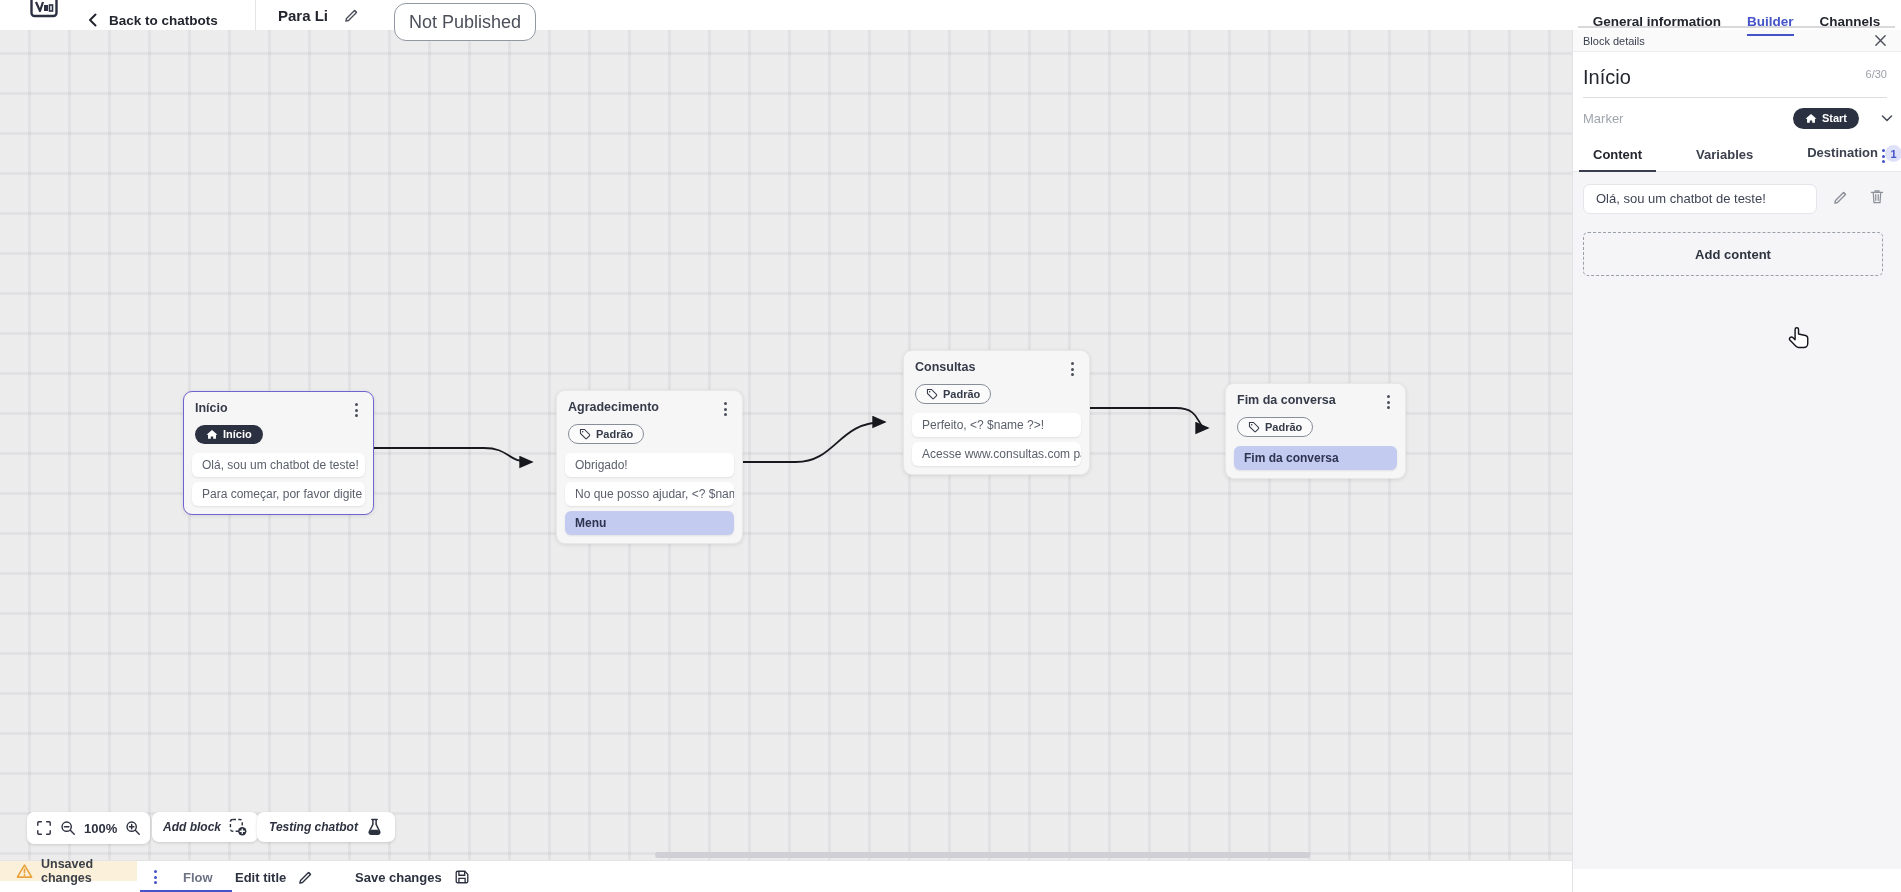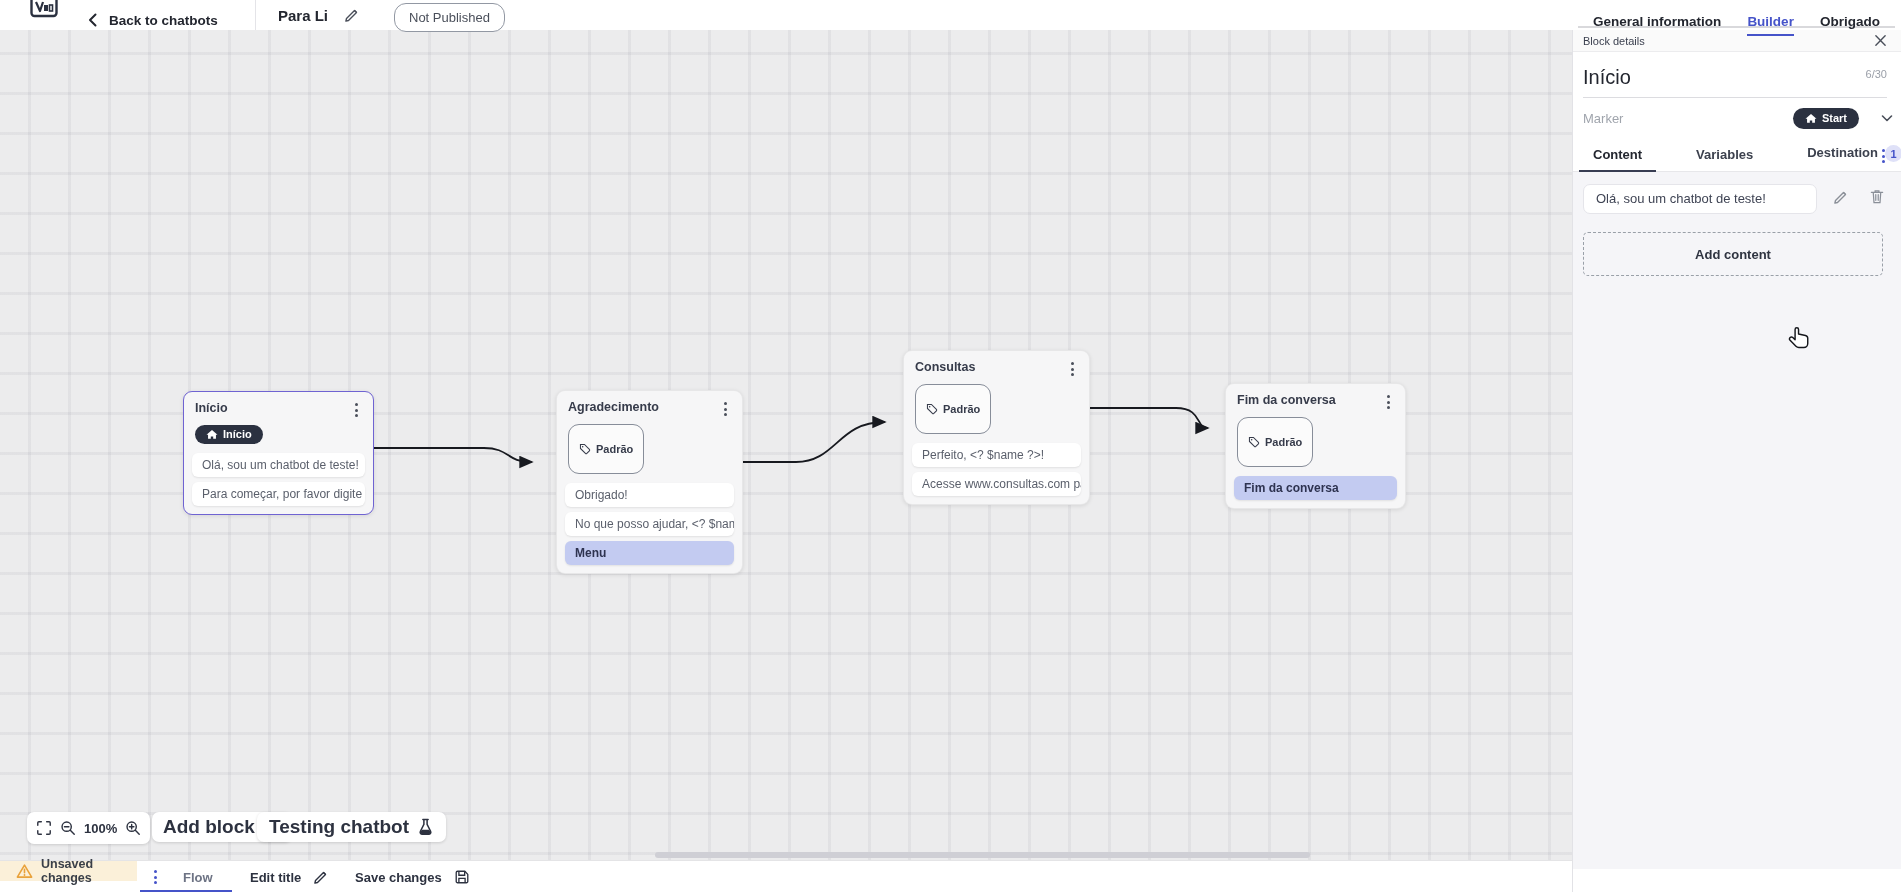--- a/index.html
+++ b/index.html
@@ -7,22 +7,22 @@
   *{box-sizing:border-box;}
 
   
   .topbar{position:absolute;top:0;left:0;width:1901px;height:30px;background:#fff;z-index:40;}
   .topbar .logo{position:absolute;left:30px;top:-6px;width:28px;height:28px;}
   .back-btn{position:absolute;left:88px;top:0;height:40px;display:flex;align-items:center;gap:12px;cursor:pointer;}
   .back-btn .lbl{font-size:13.5px;font-weight:700;color:#23262f;}
   .tb-divider{position:absolute;left:255px;top:0;width:1px;height:30px;background:#e4e4e8;}
   .bot-title{position:absolute;left:278px;top:0;height:30px;display:flex;align-items:center;gap:16px;}
   .bot-title .t{font-size:15px;font-weight:600;color:#23262f;}
-  .status-pill{position:absolute;left:394px;top:3px;height:29px;padding:0 14px;border:1px solid #9298a3;
-    border-radius:12px;display:flex;align-items:center;font-size:13px;color:#4a4f5a;background:#fff;}
+  .status-pill{position:absolute;left:394px;top:3px;height:38px;padding:0 14px;border:1px solid #9298a3;
+    border-radius:12px;display:flex;align-items:center;font-size:18px;color:#4a4f5a;background:#fff;}
   .top-tabs{position:absolute;left:1572px;top:0;width:329px;height:44px;display:flex;align-items:center;
     justify-content:center;gap:26px;}
   .top-tab{height:28px;display:flex;align-items:center;font-size:13.5px;font-weight:700;color:#23262f;
     border-bottom:2px solid transparent;cursor:pointer;z-index:3;}
   .top-tab.active{color:#4553c9;border-bottom-color:#4553c9;}
   .top-tab-sep{position:absolute;left:1578px;top:26px;width:317px;height:2px;background:#d9d9dc;z-index:1;}
 
   
   .canvas{position:absolute;top:30px;left:0;width:1572px;height:830px;background:#ececed;
     background-image:
@@ -36,33 +36,33 @@
   .node.selected{border:1.5px solid #6f63d2;}
   .node-head{display:flex;align-items:flex-start;justify-content:space-between;padding:0 3px;}
   .node-title{font-size:12.5px;font-weight:700;color:#363b4a;}
   .kebab{display:flex;flex-direction:column;gap:2.5px;padding:2px 4px;cursor:pointer;}
   .kebab i{width:3px;height:3px;border-radius:50%;background:#4a4f5a;display:block;}
   .kebab.blue i{background:#4553c9;}
   .node-badges{margin:6px 0 0 3px;display:flex;}
   .badge-dark{display:inline-flex;align-items:center;gap:5px;background:#2b3140;color:#fff;
     font-size:11px;font-weight:700;border-radius:11px;padding:4px 11px;line-height:1;}
   .pill-outline{display:inline-flex;align-items:center;gap:5px;border:1px solid #878d99;border-radius:11px;
-    padding:18px 10px;font-size:11px;font-weight:700;color:#363b4a;background:rgba(255,255,255,0.55);line-height:1;}
+    padding:3px 10px;font-size:11px;font-weight:700;color:#363b4a;background:rgba(255,255,255,0.55);line-height:1;}
   .node-rows{margin-top:9px;display:flex;flex-direction:column;gap:5px;}
   .nrow{background:#fff;border-radius:6px;padding:5px 10px;font-size:12px;color:#5a5f6b;
     box-shadow:0 1px 2px rgba(0,0,0,0.09);white-space:nowrap;overflow:hidden;}
   .nrow.hl{background:#c3cbf1;color:#2e3350;font-weight:700;}
 
   
   .cv-card{position:absolute;top:782px;height:30px;background:#fff;border-radius:7px;
     box-shadow:0 1px 3px rgba(0,0,0,0.14);display:flex;align-items:center;z-index:5;}
   .zoombar{left:27px;padding:16px 9px;gap:8px;}
   .zoombar .pct{font-size:13px;font-weight:700;color:#2d3240;}
   .addblock{left:152px;padding:0 11px;gap:8px;cursor:pointer;}
-  .cv-card .lbl{font-size:19px;font-weight:700;color:#2d3240;}
+  .cv-card .lbl{font-size:12px;font-weight:700;color:#2d3240;font-style:italic;}
   .testing{left:257px;padding:0 12px;gap:8px;cursor:pointer;}
   .icon-btn{display:flex;align-items:center;justify-content:center;cursor:pointer;}
   .hscroll{position:absolute;left:655px;top:822px;width:655px;height:6px;border-radius:3px;background:#cfcfd5;z-index:5;}
 
   
   .panel{position:absolute;top:30px;left:1572px;width:329px;height:862px;background:#fff;border-left:1px solid #e2e2e6;}
   .panel-head{height:22px;background:#fafafa;border-bottom:1px solid #ececee;display:flex;align-items:center;
     justify-content:space-between;padding:0 14px 0 10px;}
   .panel-head .t{font-size:11px;color:#3a3f4e;}
   .name-row{padding:14px 14px 0 10px;display:flex;align-items:flex-start;justify-content:space-between;}
@@ -94,21 +94,21 @@
     border-top:1px solid #e4e4e6;z-index:30;}
   .unsaved{position:absolute;left:0;top:0;width:137px;height:20px;background:#fbf0d9;display:flex;
     align-items:center;gap:8px;padding-left:16px;}
   .unsaved .lbl{font-size:12.5px;font-weight:700;color:#3a3f48;}
   .bb-kebab{position:absolute;left:150px;top:7px;}
   .bb-flow{position:absolute;left:183px;top:0;height:32px;display:flex;align-items:center;
     font-size:13px;font-weight:700;color:#6d7384;cursor:pointer;}
   .flow-ul{position:absolute;left:140px;top:29px;width:92px;height:3px;background:#4553c9;}
   .bb-item{position:absolute;top:0;height:32px;display:flex;align-items:center;gap:12px;
     font-size:13px;font-weight:600;color:#2d3240;cursor:pointer;}
-  .bb-edit{left:250px;}
+  .bb-edit{left:235px;}
   .bb-save{left:355px;}
 
   .cursor-hand{position:absolute;left:1788px;top:326px;z-index:60;pointer-events:none;}
   svg{display:block;}
 </style>
 </head>
 <body>
 
 <div class="topbar">
   <span class="logo">
@@ -135,21 +135,21 @@
           <path d="M2.5 11.5l8-8 2 2-8 8-2.6.6z" fill="none" stroke="#4a4f5a" stroke-width="1.4" stroke-linejoin="round"></path>
           <path d="M10.5 3.5l2 2" stroke="#4a4f5a" stroke-width="1.4"></path>
         </svg>
     </span>
   </div>
   <div class="status-pill">Not Published</div>
   <div class="top-tab-sep"></div>
   <div class="top-tabs">
     <div class="top-tab">General information</div>
     <div class="top-tab active">Builder</div>
-    <div class="top-tab">Obrigado</div>
+    <div class="top-tab">Channels</div>
   </div>
 </div>
 
 <div class="canvas">
 
   <svg class="wires" width="1572" height="830">
     <defs>
       <marker id="arr" markerWidth="9" markerHeight="8" refX="6.5" refY="3.5" orient="auto">
         <path d="M0 0L8 3.5L0 7z" fill="#17191f"></path>
       </marker>

